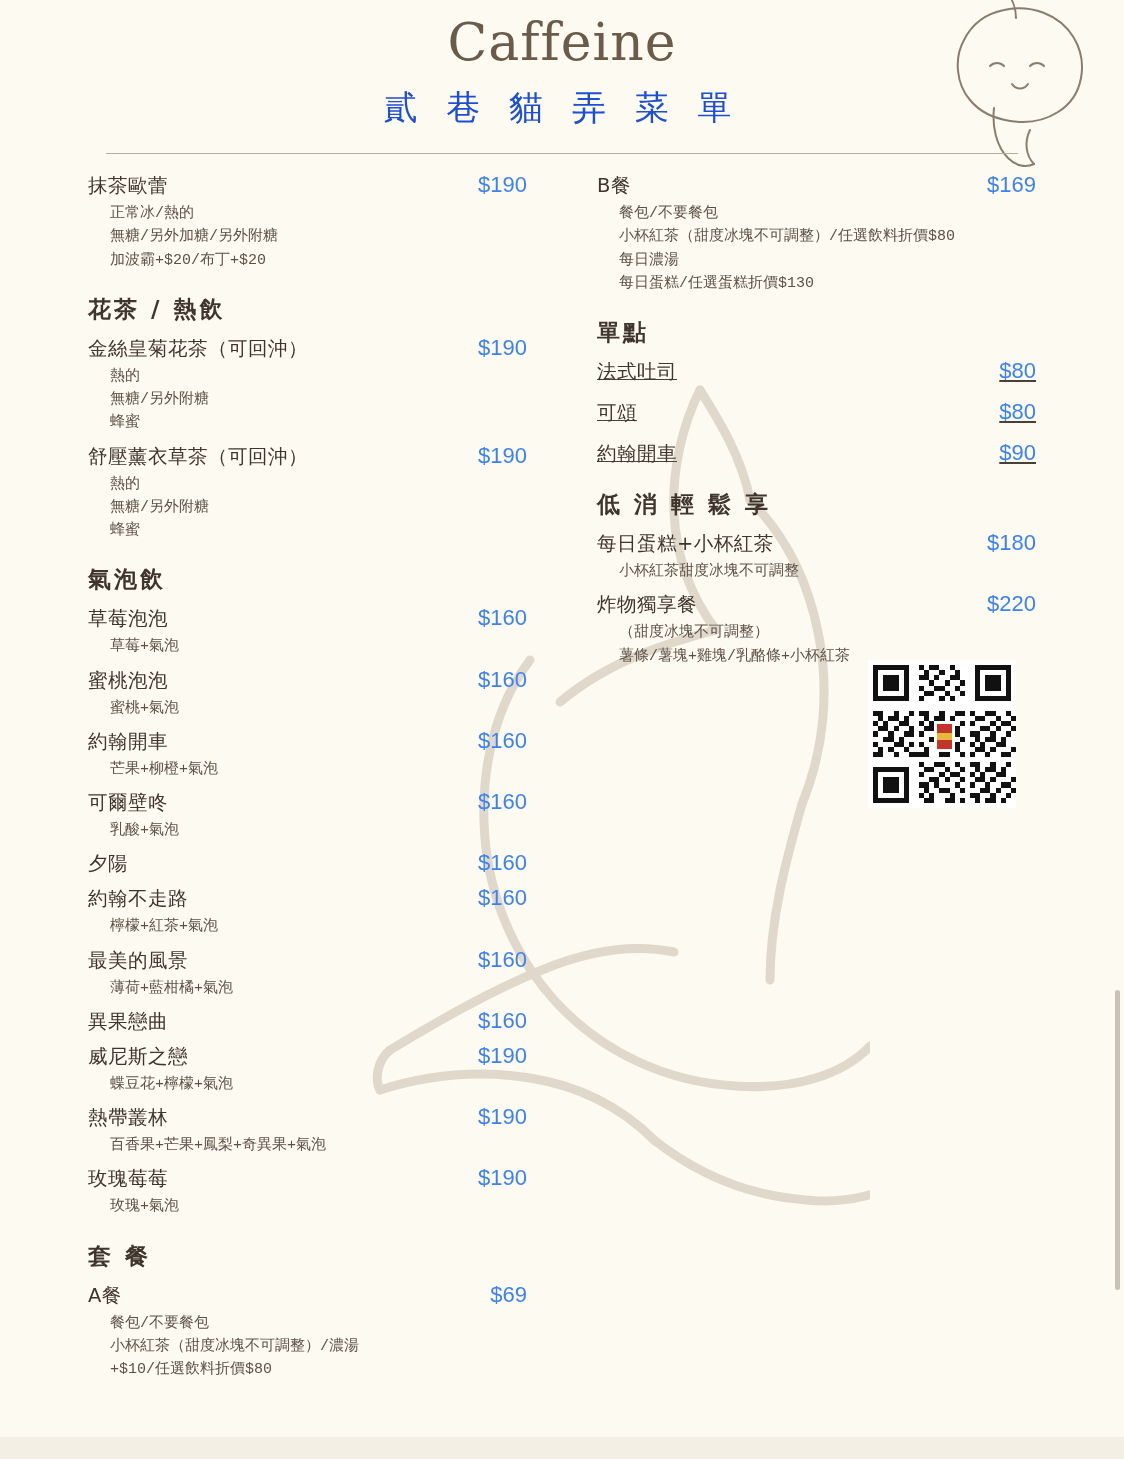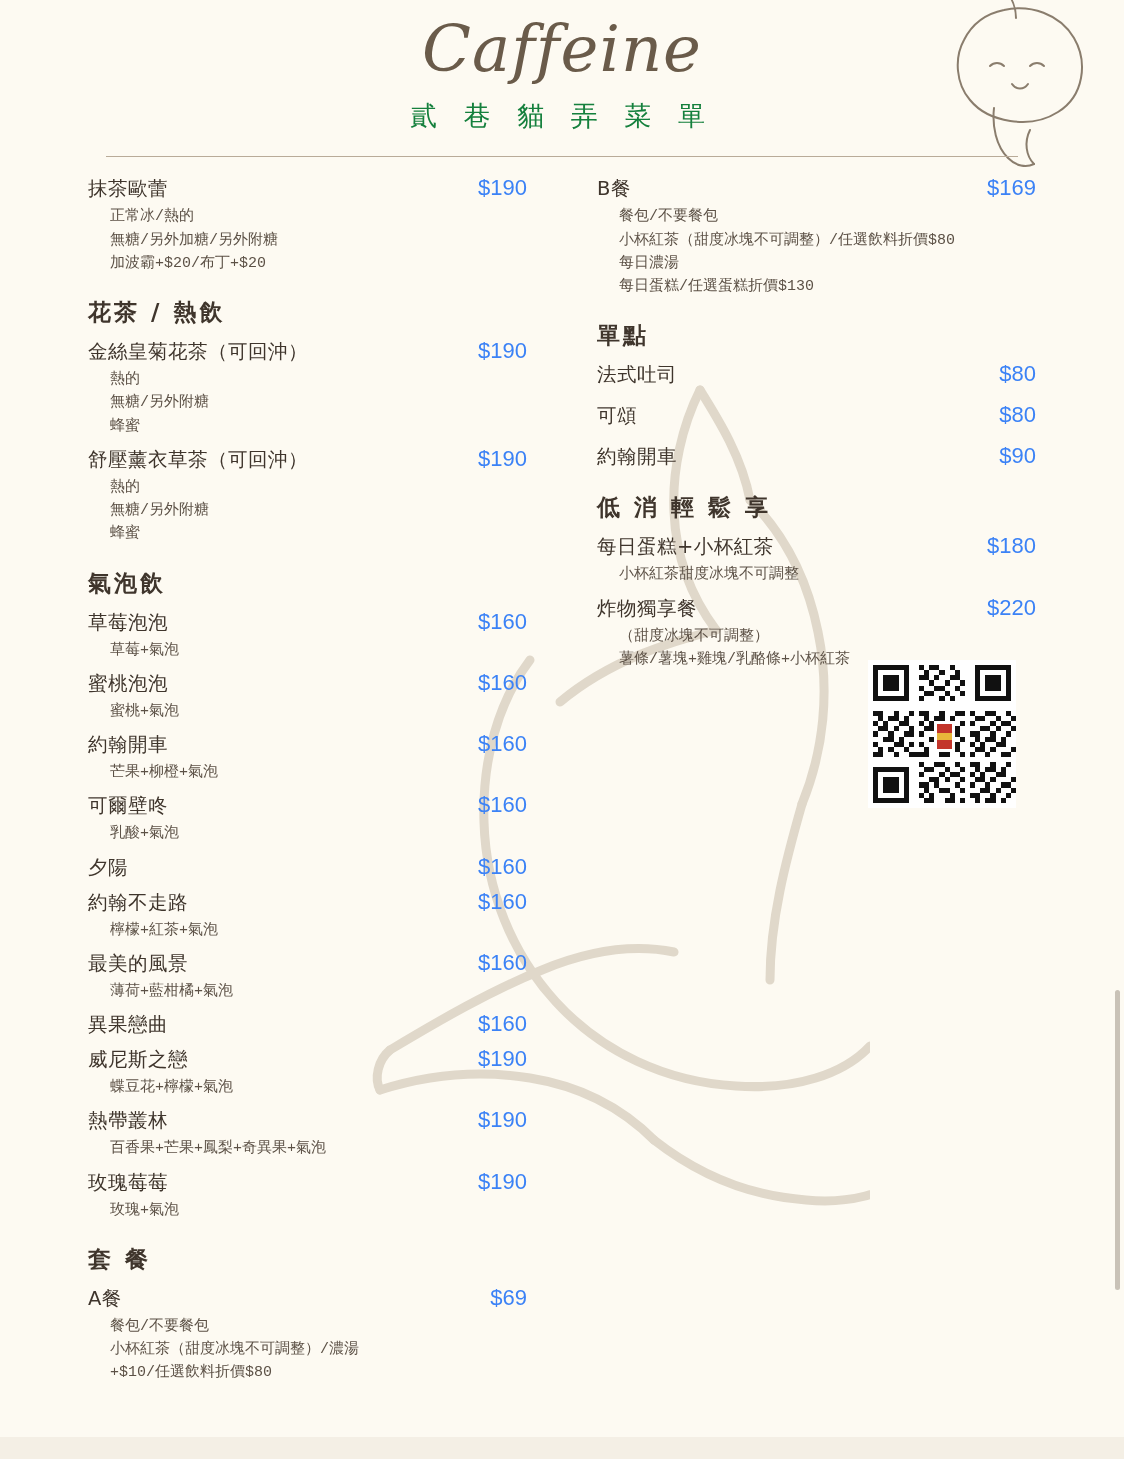--- a/index.html
+++ b/index.html
@@ -33,31 +33,30 @@
 
   
   #header {
     position: relative;
     z-index: 3;
     text-align: center;
     padding-top: 14px;
   }
   #brand-script {
     font-family: "DejaVu Serif", serif;
-    font-style: italic;
-    font-size: 64px;
+    font-size: 52px;
     color: #6a5b4a;
     letter-spacing: 1px;
     line-height: 1.1;
   }
   #menu-title {
     margin-top: 14px;
-    font-size: 27px;
+    font-size: 34px;
     letter-spacing: 9px;
-    color: #15803d;
+    color: #1d4ed8;
     font-family: "DejaVu Sans", sans-serif;
   }
   #rule {
     margin: 22px auto 0 auto;
     width: 912px;
     height: 1px;
     background: #b9ab99;
   }
 
   
@@ -100,21 +99,21 @@
     font-family: "Liberation Sans", sans-serif;
     white-space: nowrap;
   }
   .item-desc {
     margin: 3px 0 0 22px;
     font-size: 15px;
     line-height: 1.55;
     color: #5c5146;
     font-family: Liberation Mono, monospace;
   }
-  .plain-row { margin-bottom: 14px; }
+  .plain-row { margin-bottom: 14px; text-decoration: underline; }
 
   
   #qr-wrap {
     position: absolute;
     right: 108px; top: 660px;
     z-index: 4;
   }
   #qr {
     width: 148px; height: 148px;
     background: #fff;

